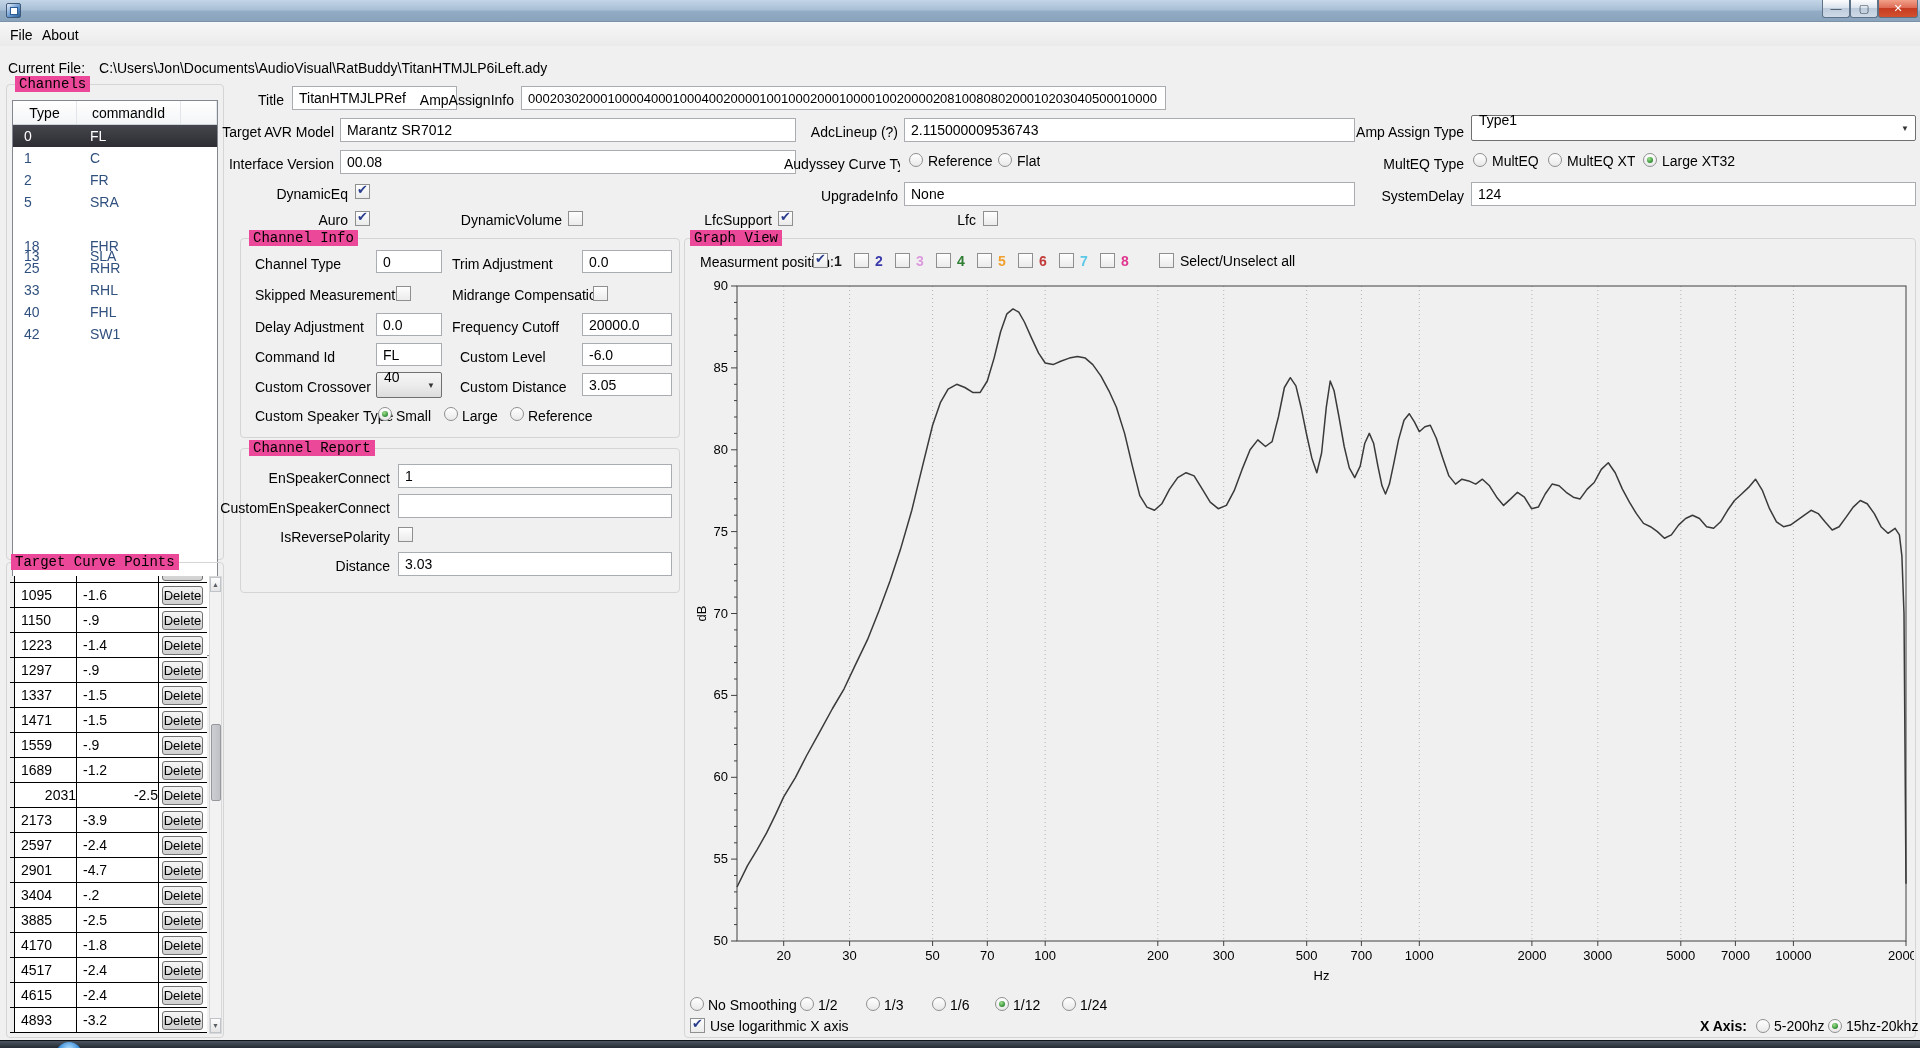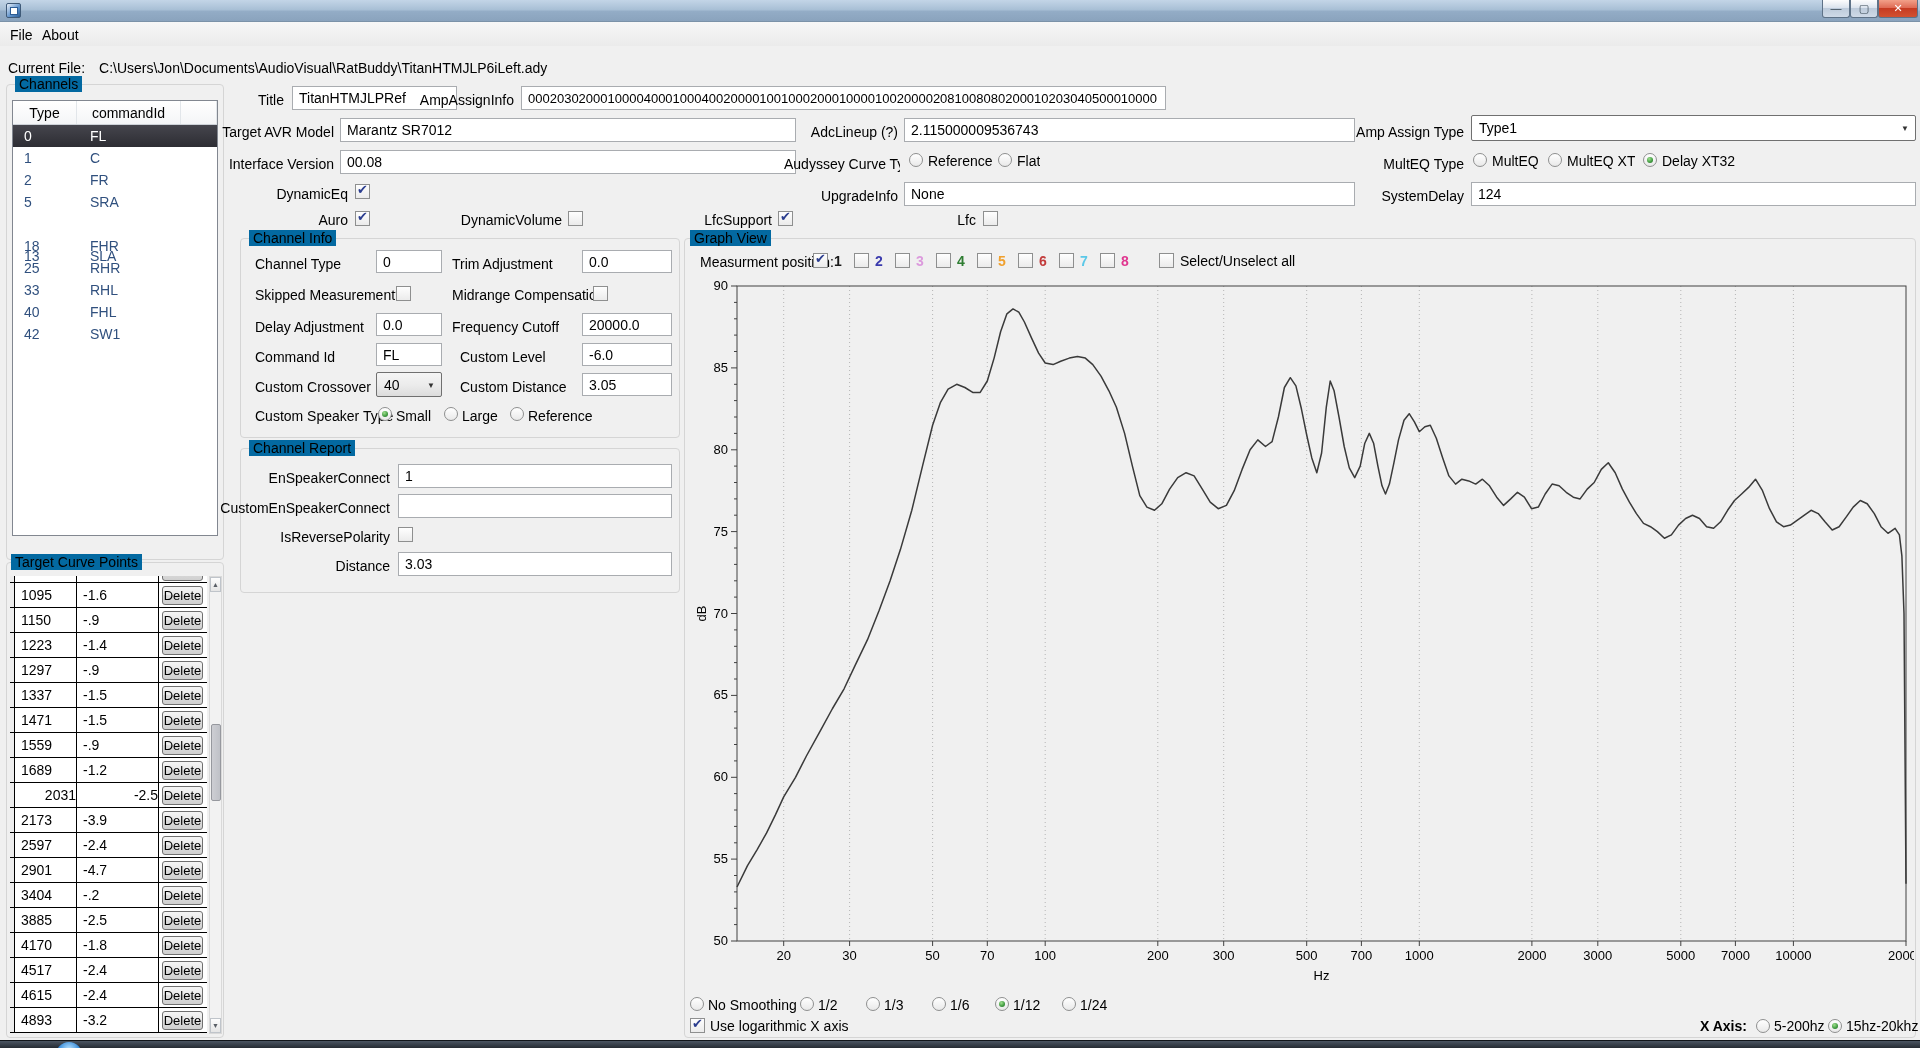--- a/index.html
+++ b/index.html
@@ -22,38 +22,38 @@
   .menuitem { position:absolute; top:3px; padding:2px 6px; font-size:14px; }
   .filebar { position:absolute; top:60px; left:8px; white-space:nowrap; }
   .filebar .path { margin-left:14px; }
 
   
   .lbl { position:absolute; white-space:nowrap; overflow:hidden; }
   .r { text-align:right; }
   .field { position:absolute; background:#fff; border:1px solid #a9acb0; padding:1px 6px;
     white-space:nowrap; overflow:hidden; display:flex; align-items:center; }
   .grp { position:absolute; border:1px solid #d5d5d5; border-radius:4px; }
-  .legend { position:absolute; background:#0369a1; padding:0 4px; white-space:nowrap; z-index:3; }
+  .legend { position:absolute; background:#ec4899; padding:0 4px; white-space:nowrap; z-index:3;font-family:Liberation Mono, monospace; }
   .cb { position:absolute; width:15px; height:15px; background:linear-gradient(#fefefe,#ebebeb);
     border:1px solid #8e8f8f; }
   .cb.on::after { content:"✔"; position:absolute; left:1px; top:-3px; font-size:13px; font-weight:bold; color:#2b3d8f; }
   .radio { position:absolute; width:14px; height:14px; border-radius:50%;
     background:linear-gradient(#fff,#e9e9e9); border:1px solid #8e8f8f; }
   .radio.on::after { content:""; position:absolute; left:3px; top:3px; width:6px; height:6px; border-radius:50%;
     background:radial-gradient(circle at 38% 32%, #9fe08f 0%, #3f9a3f 60%, #23642a 100%); }
   .combo { position:absolute; border:1px solid #707070; border-radius:2px;
-    background:linear-gradient(#f5f5f5,#ebebeb 55%,#dcdcdc); display:flex; align-items:flex-start; padding:4px 7px; }
+    background:linear-gradient(#f5f5f5,#ebebeb 55%,#dcdcdc); display:flex; align-items:flex-end; padding:12px 7px; }
   .combo .arr { position:absolute; right:6px; top:50%; transform:translateY(-50%); font-size:8px; color:#333; }
   .combo.white { background:#fff; }
   .btn { position:absolute; border:1px solid #707070; border-radius:3px;
     background:linear-gradient(#f5f5f5,#eaeaea 45%,#dcdcdc 50%,#d0d0d0); font-size:13px;
     display:flex; align-items:center; justify-content:center; }
 
   
-  .listview { position:absolute; left:12px; top:100px; width:206px; height:436px; background:#fff; border:1px solid #828790; }
+  .listview { position:absolute; left:12px; top:100px; width:206px; height:556px; background:#fff; border:1px solid #828790; }
   .lv-head { position:absolute; left:0; top:0; width:100%; height:24px;
     background:linear-gradient(#ffffff,#f4f5f7); border-bottom:1px solid #cdd2d8; display:flex; }
   .lv-hcell { height:100%; border-right:1px solid #e2e6ea; display:flex; align-items:center; justify-content:center; font-size:14px; }
   .lv-row { position:absolute; left:0; width:100%; height:22px; display:flex; align-items:center; color:#30507e; }
   .lv-row .c1 { width:64px; padding-left:11px; }
   .lv-row .c2 { width:104px; padding-left:13px; }
   .lv-row.sel { background:linear-gradient(#45454d,#2d2d33); color:#fff; }
 
   
   .tc-row { position:absolute; left:10px; width:197px; height:25px; background:#fff; }
@@ -348,21 +348,21 @@
 <div class="radio" style="left:909px;top:153px;"></div>
 <div class="lbl" style="left:928px;top:153px;">Reference</div>
 <div class="radio" style="left:998px;top:153px;"></div>
 <div class="lbl" style="left:1017px;top:153px;">Flat</div>
 <div class="lbl r" style="left:1330px;top:156px;width:134px;">MultEQ Type</div>
 <div class="radio" style="left:1473px;top:153px;"></div>
 <div class="lbl" style="left:1492px;top:153px;">MultEQ</div>
 <div class="radio" style="left:1548px;top:153px;"></div>
 <div class="lbl" style="left:1567px;top:153px;">MultEQ XT</div>
 <div class="radio on" style="left:1643px;top:153px;"></div>
-<div class="lbl" style="left:1662px;top:153px;">Delay XT32</div>
+<div class="lbl" style="left:1662px;top:153px;">Large XT32</div>
 
 <div class="lbl r" style="left:200px;top:186px;width:148px;">DynamicEq</div>
 <div class="cb on" style="left:355px;top:184px;"></div>
 <div class="lbl r" style="left:760px;top:188px;width:138px;">UpgradeInfo</div>
 <div class="field" style="left:904px;top:182px;width:451px;height:24px;">None</div>
 <div class="lbl r" style="left:1330px;top:188px;width:134px;">SystemDelay</div>
 <div class="field" style="left:1471px;top:182px;width:445px;height:24px;">124</div>
 
 <div class="lbl r" style="left:200px;top:212px;width:148px;">Auro</div>
 <div class="cb on" style="left:355px;top:211px;"></div>

